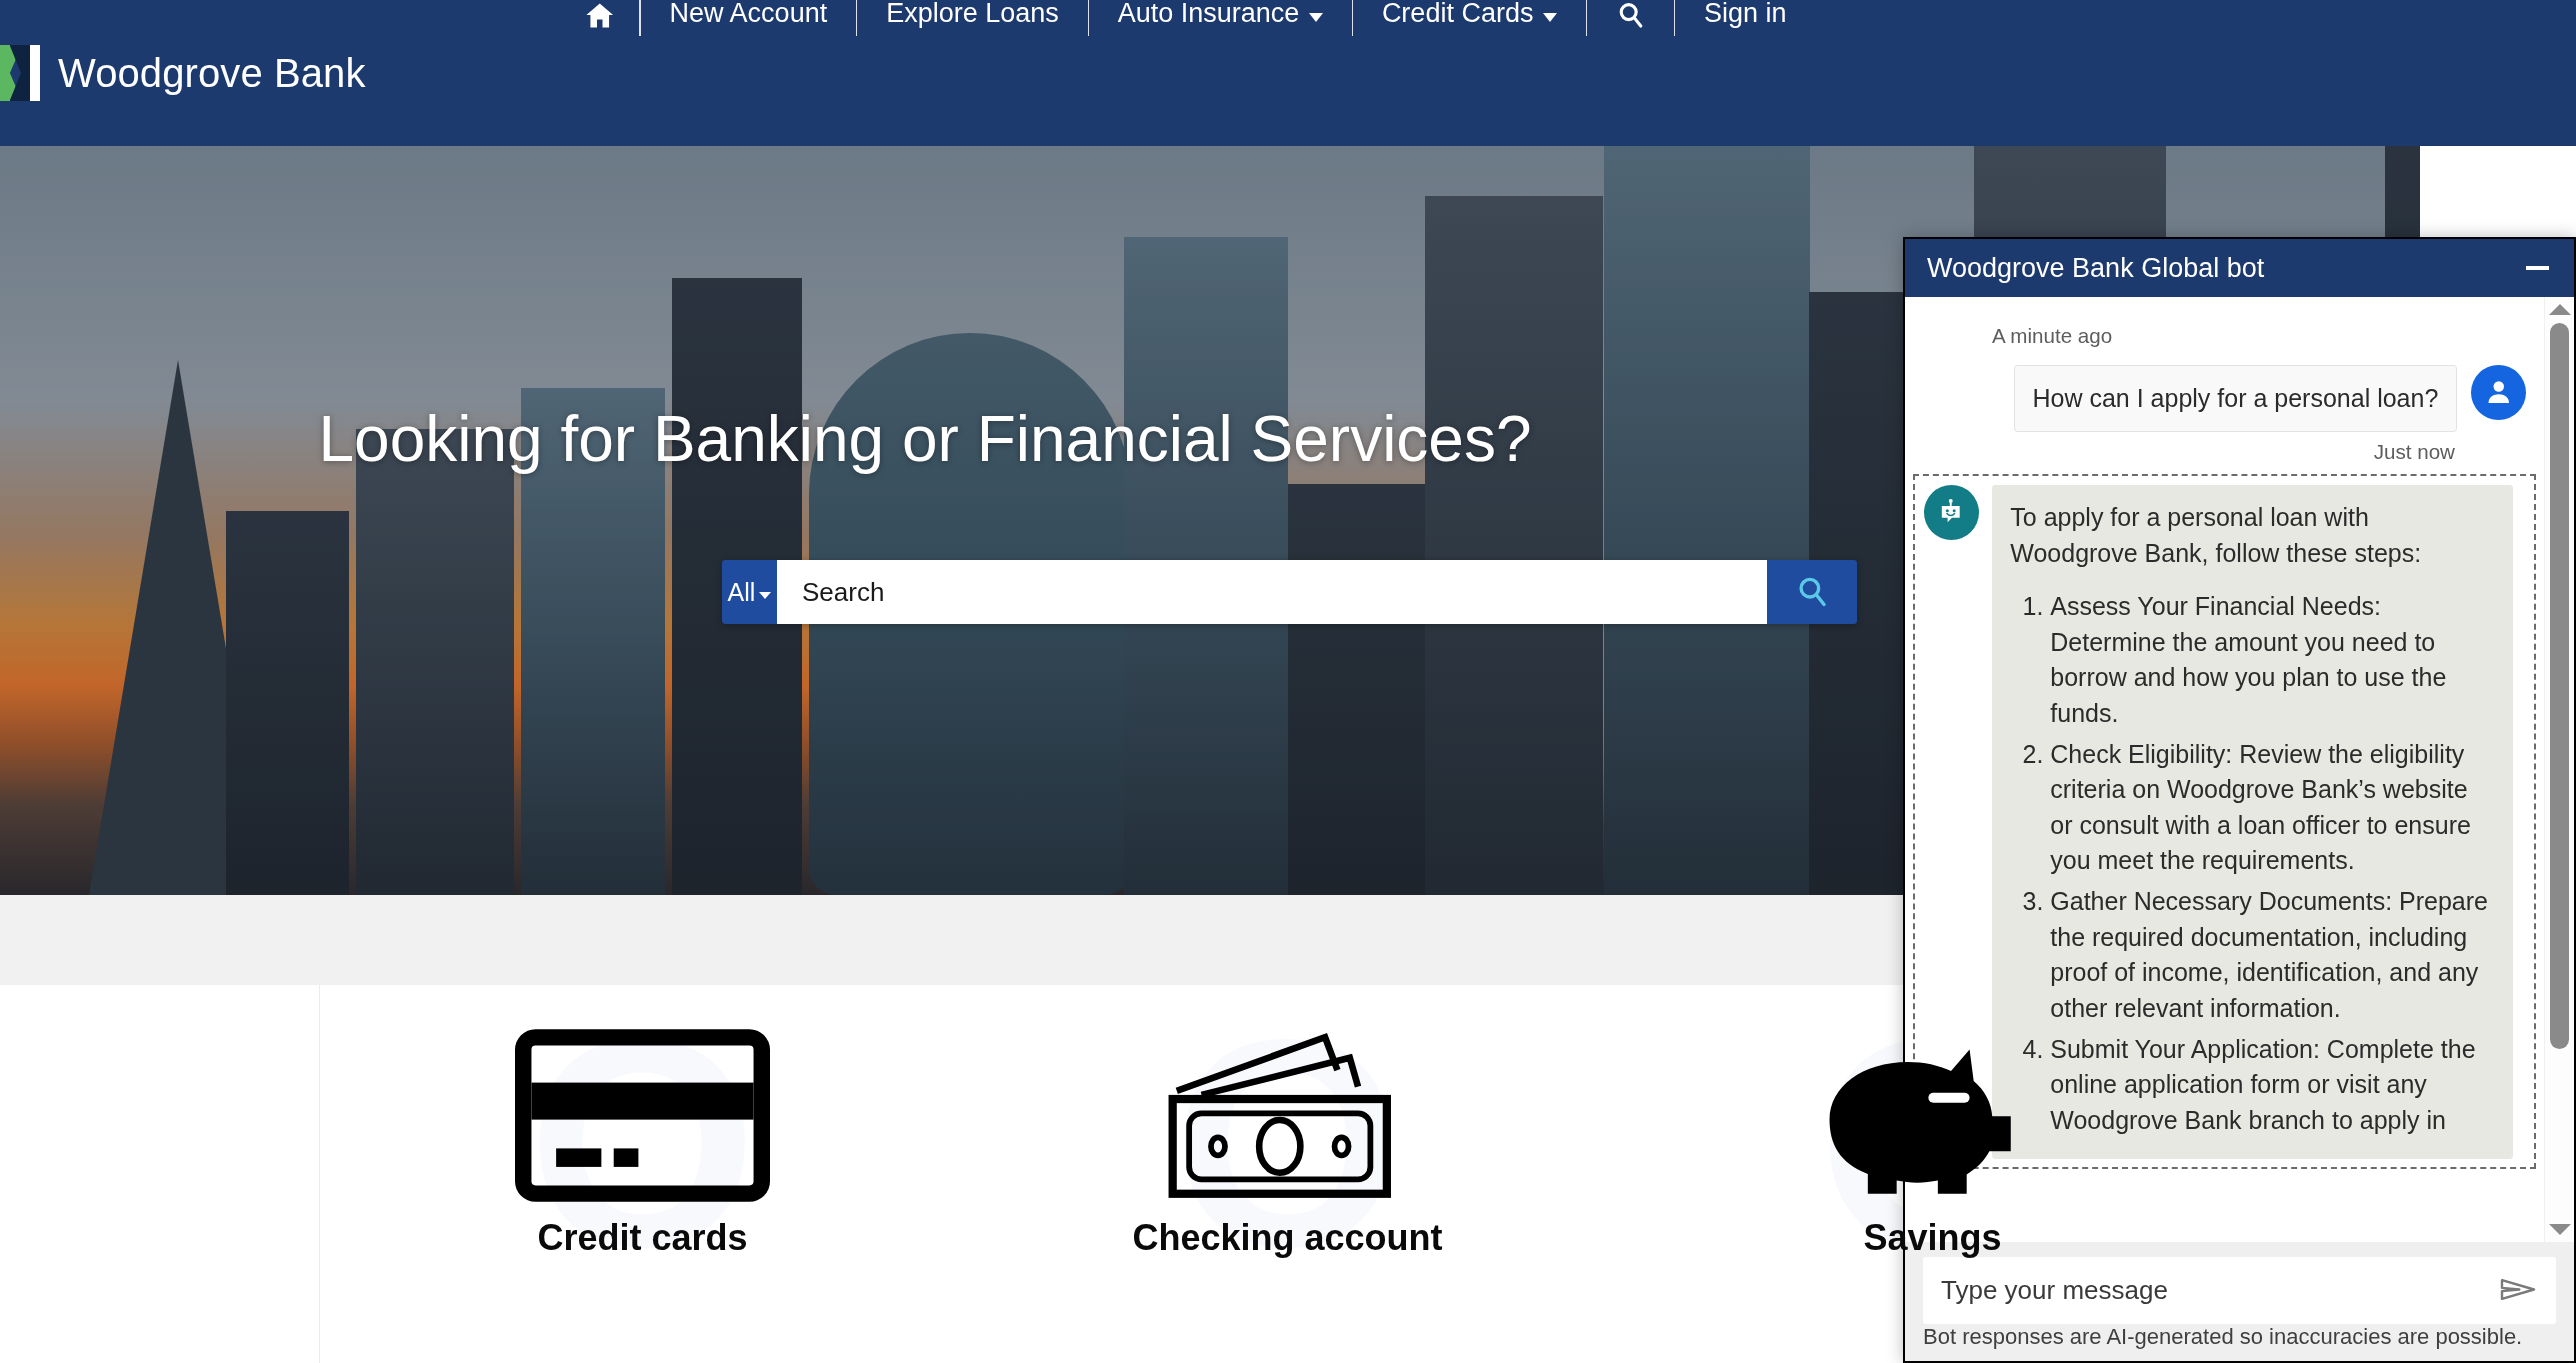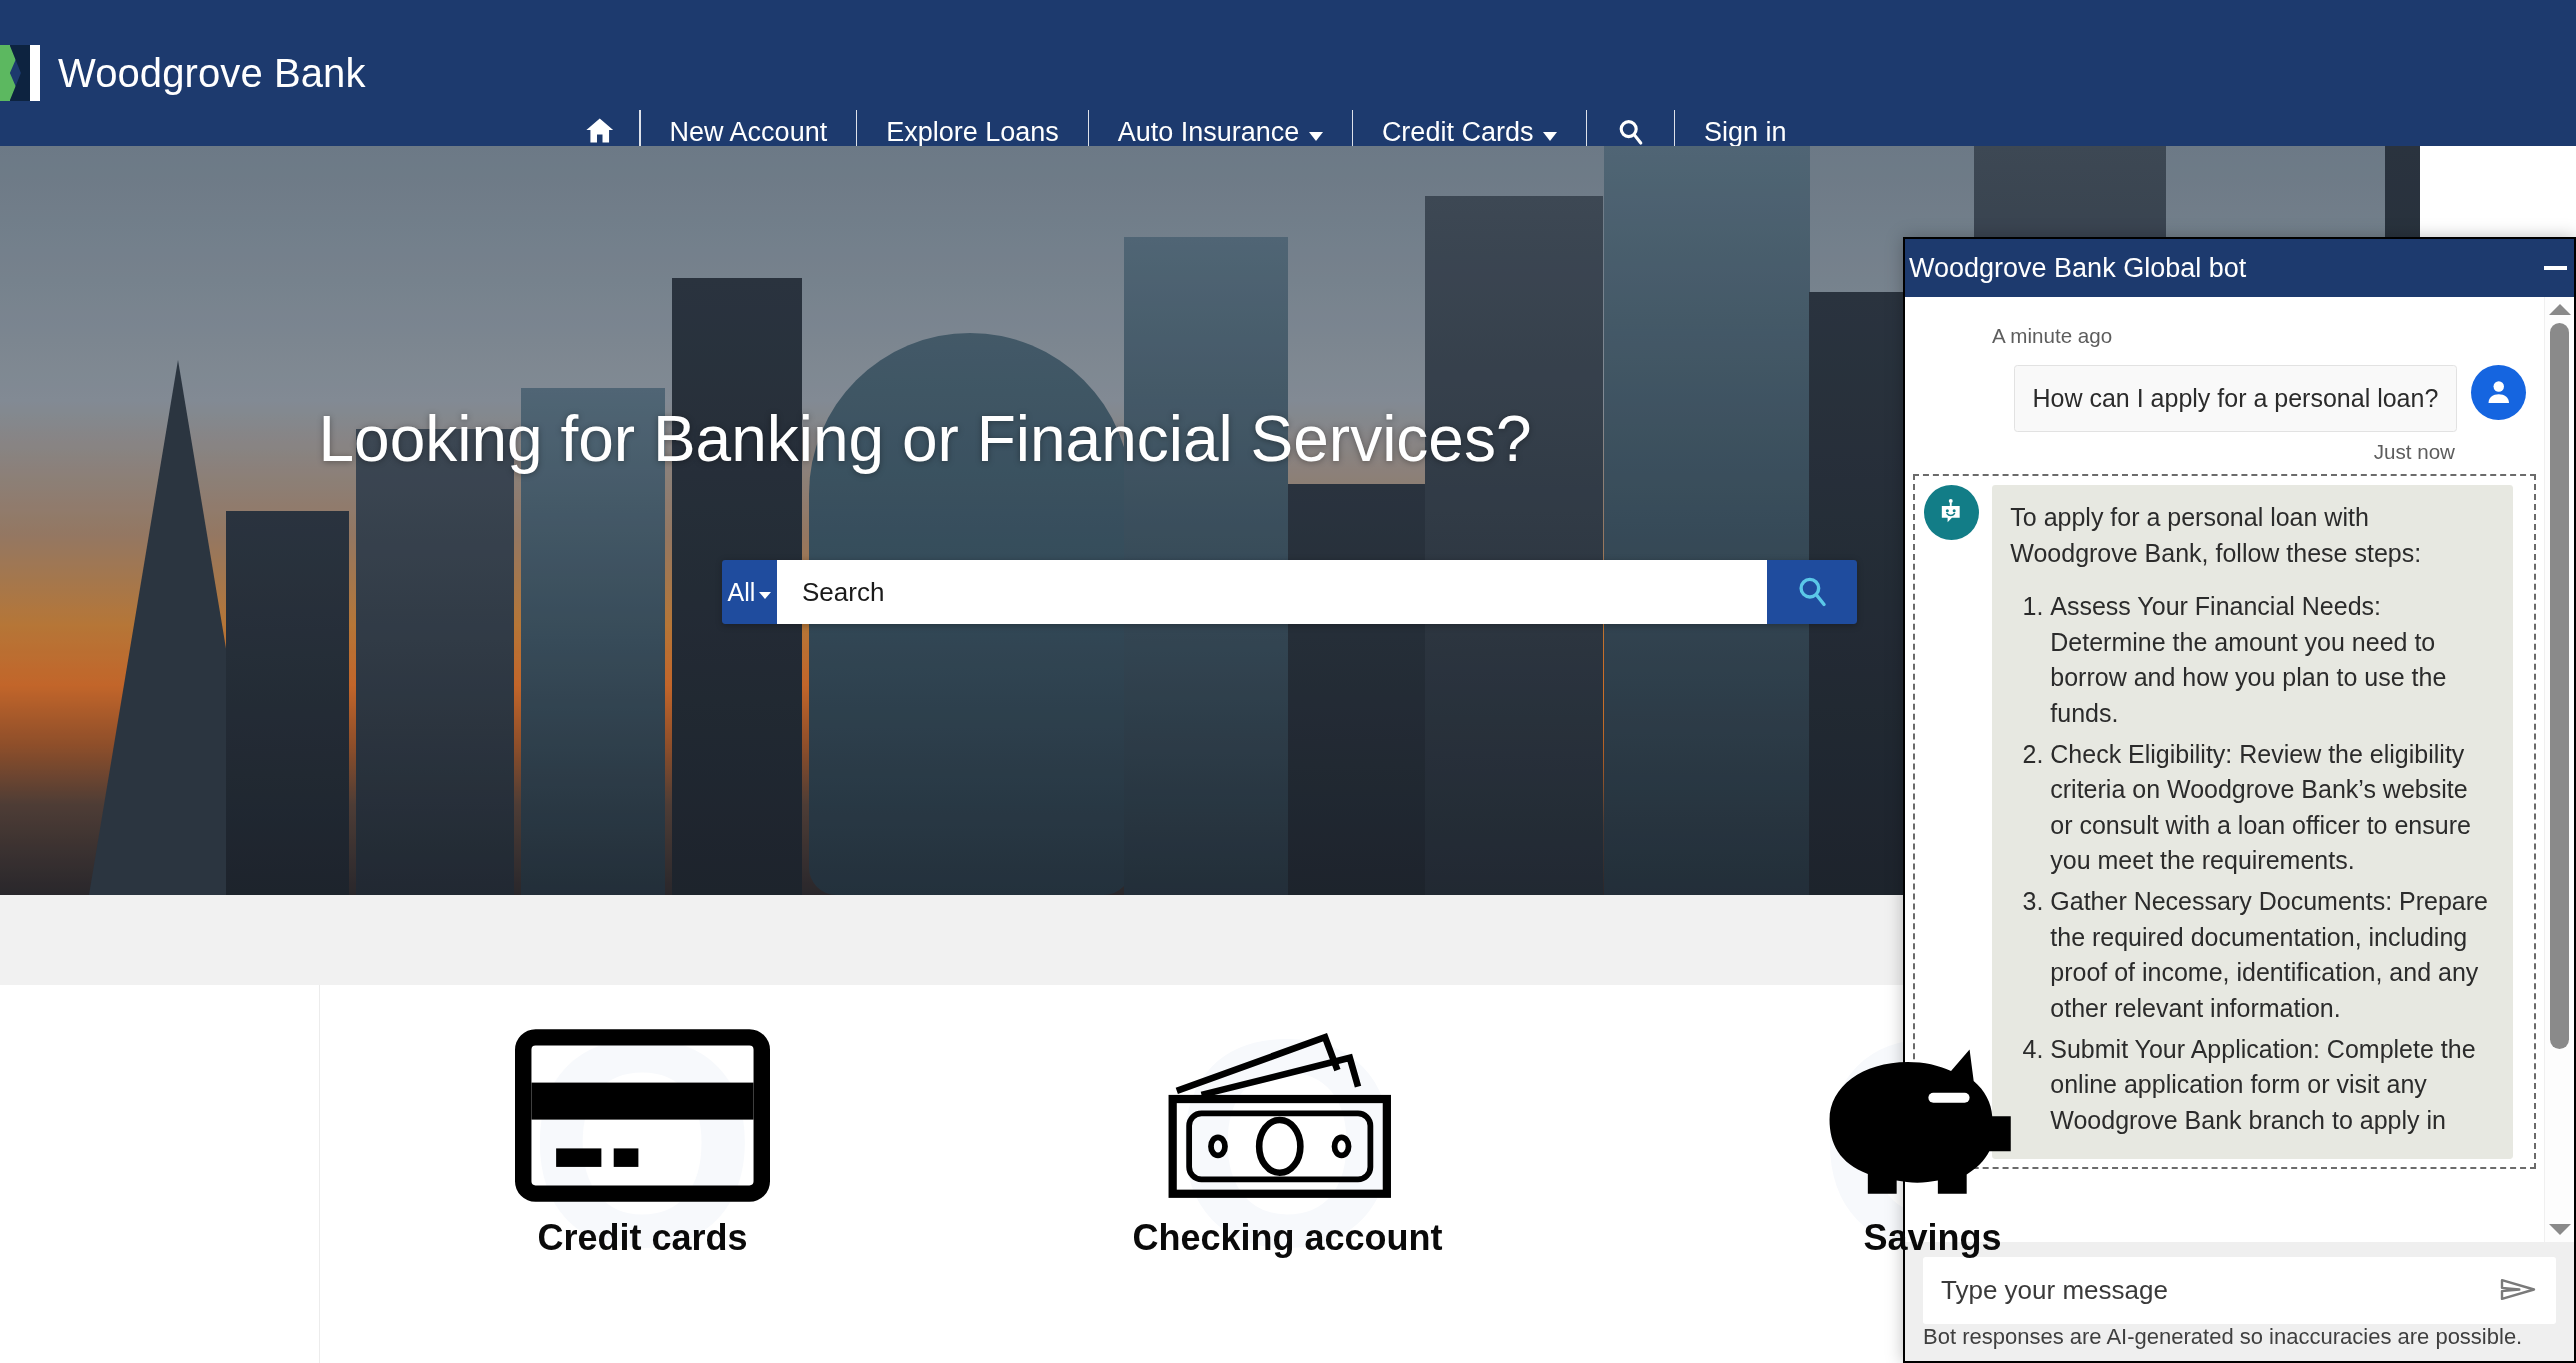--- a/index.html
+++ b/index.html
@@ -34,21 +34,21 @@
   .logo-white {
     position: absolute; left: 30px; top: 0; width: 9.6px; height: 56px;
     background: #ffffff;
   }
   .brand-name {
     color: #ffffff; font-size: 40px; font-weight: 400; letter-spacing: 0.1px;
     white-space: nowrap;
   }
 
   .navlinks {
-    display: flex; align-items: flex-end;
+    display: flex; align-items: flex-start;
     margin-left: 195px; height: 100%;
   }
   .nav-sep { width: 1.4px; height: 36px; background: #ffffff; opacity: .85; margin: 0 1.4px; }
   .nav-item {
     color: #ffffff; font-size: 27px; font-weight: 400;
     padding: 0 27.4px; white-space: nowrap; line-height: 1;
     display: flex; align-items: center; gap: 9.6px;
     cursor: pointer;
   }
   .home-icon { padding: 0 23px; }
@@ -179,21 +179,21 @@
     position: absolute; top: 237px; left: 1903px;
     width: 673px; height: 1126px;
     background: #ffffff;
     border: 2.1px solid #000000;
     display: flex; flex-direction: column;
     box-shadow: 0 0 16.4px rgba(0,0,0,.25);
   }
   .chat-header {
     height: 58px; background: #1d3a6e; color: #ffffff;
     display: flex; align-items: center; justify-content: space-between;
-    padding: 0 4px; flex: 0 0 auto;
+    padding: 0 22px; flex: 0 0 auto;
   }
   .chat-title { font-size: 27px; font-weight: 400; }
   .chat-min {
     width: 30px; height: 30px; display: flex; align-items: center; justify-content: center;
     cursor: pointer;
   }
   .chat-min i { display: block; width: 23px; height: 3.4px; background: #ffffff; }
 
   .chat-body {
     flex: 1; position: relative; overflow: hidden;

